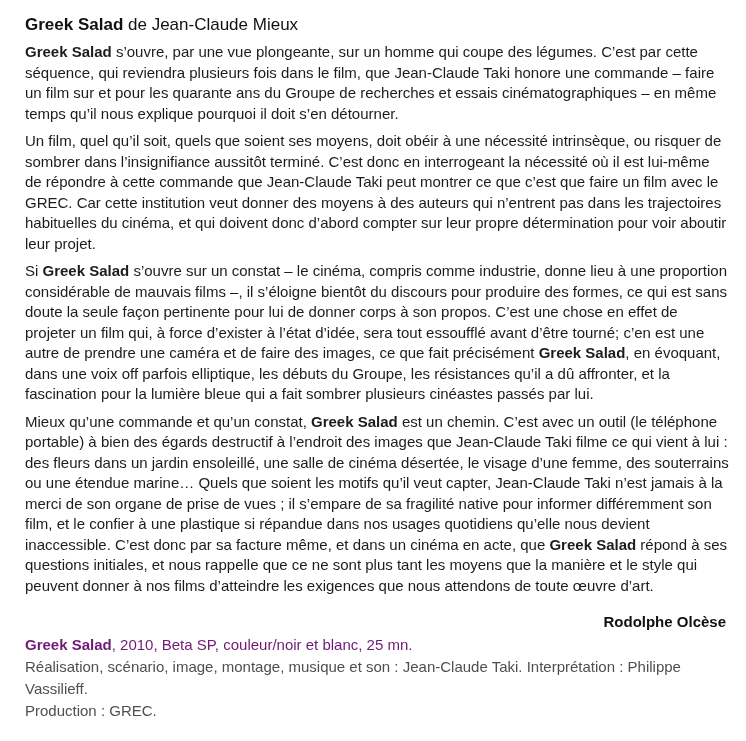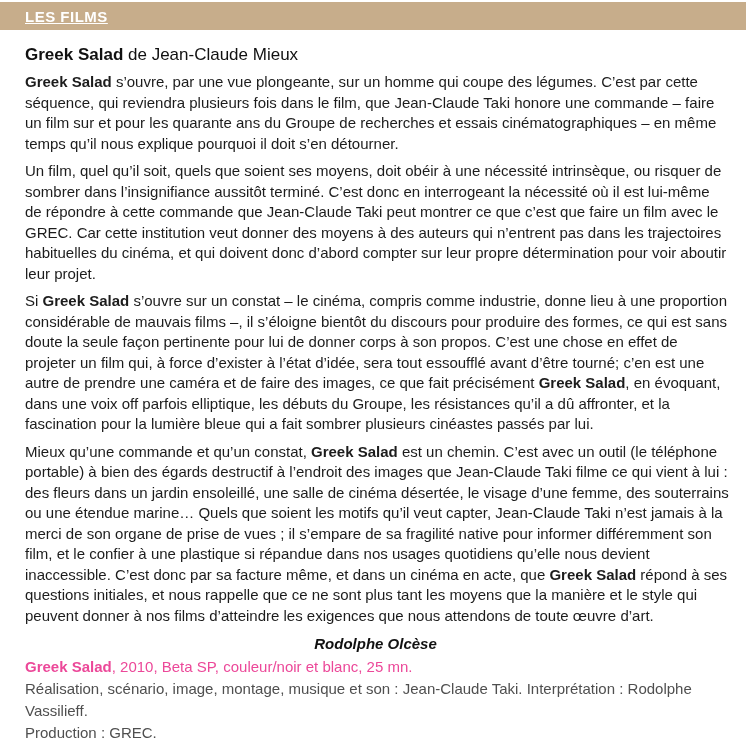--- a/index.html
+++ b/index.html
@@ -46,59 +46,55 @@
   }
   p.para {
     font-size: 15px;
     line-height: 20.5px;
     margin: 7px 4px 0 0;
     text-align: left;
   }
   .author-line {
     font-size: 15px;
     font-weight: bold;
-    text-align: center;
-    margin: 9px 7px 2px 0;
+    text-align: right;
+    margin: 17px 7px 2px 0;
     color: #111111;
-    font-style: italic;
   }
   .credits {
     margin-top: 4px;
   }
   .credits p {
     margin: 0;
     font-size: 15px;
     line-height: 22px;
   }
-  .credit-main { color: #ec4899; }
+  .credit-main { color: #701a75; }
   .credit-gray { color: #4f4f4f; }
 </style>
 </head>
 <body>
 
 <div class="page">
 
-  <div class="header-bar">
-    <span class="header-title">LES FILMS</span>
-  </div>
 
   <div class="content">
 
     <h1 class="article-title"><span class="bi">Greek Salad</span><span> de Jean-Claude Mieux</span></h1>
 
     <p class="para"><span class="bi">Greek Salad</span><span> s’ouvre, par une vue plongeante, sur un homme qui coupe des légumes. C’est par cette séquence, qui reviendra plusieurs fois dans le film, que Jean-Claude Taki honore une commande – faire un film sur et pour les quarante ans du Groupe de recherches et essais cinématographiques – en même temps qu’il nous explique pourquoi il doit s’en détourner.</span></p>
 
     <p class="para"><span>Un film, quel qu’il soit, quels que soient ses moyens, doit obéir à une nécessité intrinsèque, ou risquer de sombrer dans l’insignifiance aussitôt terminé. C’est donc en interrogeant la nécessité où il est lui-même de répondre à cette commande que Jean-Claude Taki peut montrer ce que c’est que faire un film avec le GREC. Car cette institution veut donner des moyens à des auteurs qui n’entrent pas dans les trajectoires habituelles du cinéma, et qui doivent donc d’abord compter sur leur propre détermination pour voir aboutir leur projet.</span></p>
 
     <p class="para"><span>Si </span><span class="bi">Greek Salad</span><span> s’ouvre sur un constat – le cinéma, compris comme industrie, donne lieu à une proportion considérable de mauvais films –, il s’éloigne bientôt du discours pour produire des formes, ce qui est sans doute la seule façon pertinente pour lui de donner corps à son propos. C’est une chose en effet de projeter un film qui, à force d’exister à l’état d’idée, sera tout essoufflé avant d’être tourné; c’en est une autre de prendre une caméra et de faire des images, ce que fait précisément </span><span class="bi">Greek Salad</span><span>, en évoquant, dans une voix off parfois elliptique, les débuts du Groupe, les résistances qu’il a dû affronter, et la fascination pour la lumière bleue qui a fait sombrer plusieurs cinéastes passés par lui.</span></p>
 
     <p class="para"><span>Mieux qu’une commande et qu’un constat, </span><span class="bi">Greek Salad</span><span> est un chemin. C’est avec un outil (le téléphone portable) à bien des égards destructif à l’endroit des images que Jean-Claude Taki filme ce qui vient à lui : des fleurs dans un jardin ensoleillé, une salle de cinéma désertée, le visage d’une femme, des souterrains ou une étendue marine… Quels que soient les motifs qu’il veut capter, Jean-Claude Taki n’est jamais à la merci de son organe de prise de vues ; il s’empare de sa fragilité native pour informer différemment son film, et le confier à une plastique si répandue dans nos usages quotidiens qu’elle nous devient inaccessible. C’est donc par sa facture même, et dans un cinéma en acte, que </span><span class="bi">Greek Salad</span><span> répond à ses questions initiales, et nous rappelle que ce ne sont plus tant les moyens que la manière et le style qui peuvent donner à nos films d’atteindre les exigences que nous attendons de toute œuvre d’art.</span></p>
 
     <div class="author-line">Rodolphe Olcèse</div>
 
     <div class="credits">
       <p class="credit-main"><span class="bi">Greek Salad</span><span>, 2010, Beta SP, couleur/noir et blanc, 25 mn.</span></p>
-      <p class="credit-gray">Réalisation, scénario, image, montage, musique et son : Jean-Claude Taki. Interprétation : Rodolphe Vassilieff.</p>
+      <p class="credit-gray">Réalisation, scénario, image, montage, musique et son : Jean-Claude Taki. Interprétation : Philippe Vassilieff.</p>
       <p class="credit-gray">Production : GREC.</p>
     </div>
 
   </div>
 </div>
 
 </body></html>

